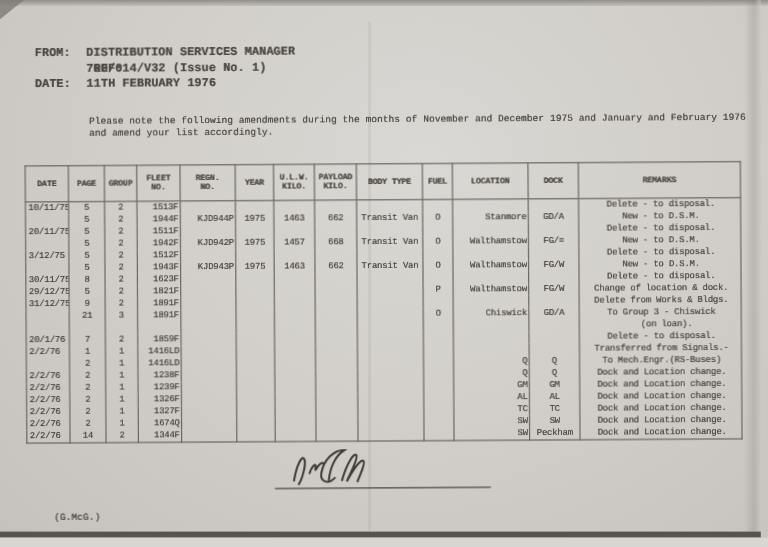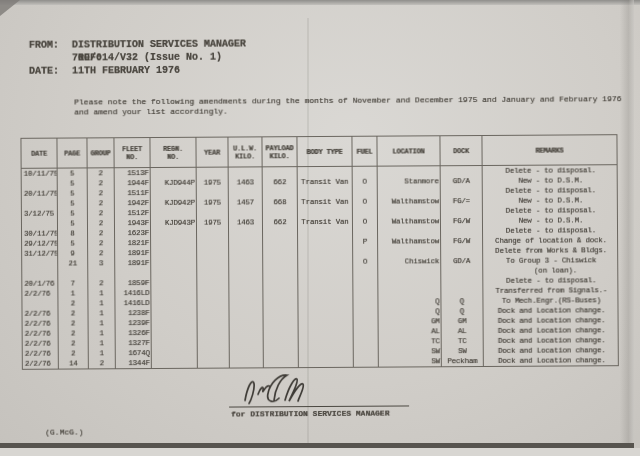--- a/index.html
+++ b/index.html
@@ -396,20 +396,19 @@
           </tr>
         </tbody>
     </table>
 
     <svg class="signature" width="80" height="38" viewBox="0 0 80 38">
       <path d="M6,30 C8,18 13,7 15,13 C16,19 12,30 10,33 M19,24 c2,-6 6,-10 5,-4 c-1,5 3,-7 7,-4
                M40,28 C34,34 27,31 29,23 C31,13 40,4 48,5 C41,9 36,19 35,30
                M46,30 C50,16 56,7 58,9 C60,12 52,26 50,31 C56,20 62,12 64,14 C66,17 60,27 59,31" fill="none" stroke="#3e3b36" stroke-width="1.7" stroke-linecap="round"></path>
     </svg>
     <div class="sig-rule"></div>
-    <div class="for-line">for DISTRIBUTION SERVICES MANAGER</div>
 
     <div class="initials">(G.McG.)</div>
   </div>
 
   <div class="bottom-band"></div>
   <div class="bottom-rest"></div>
 </div>
 
 </body></html>

